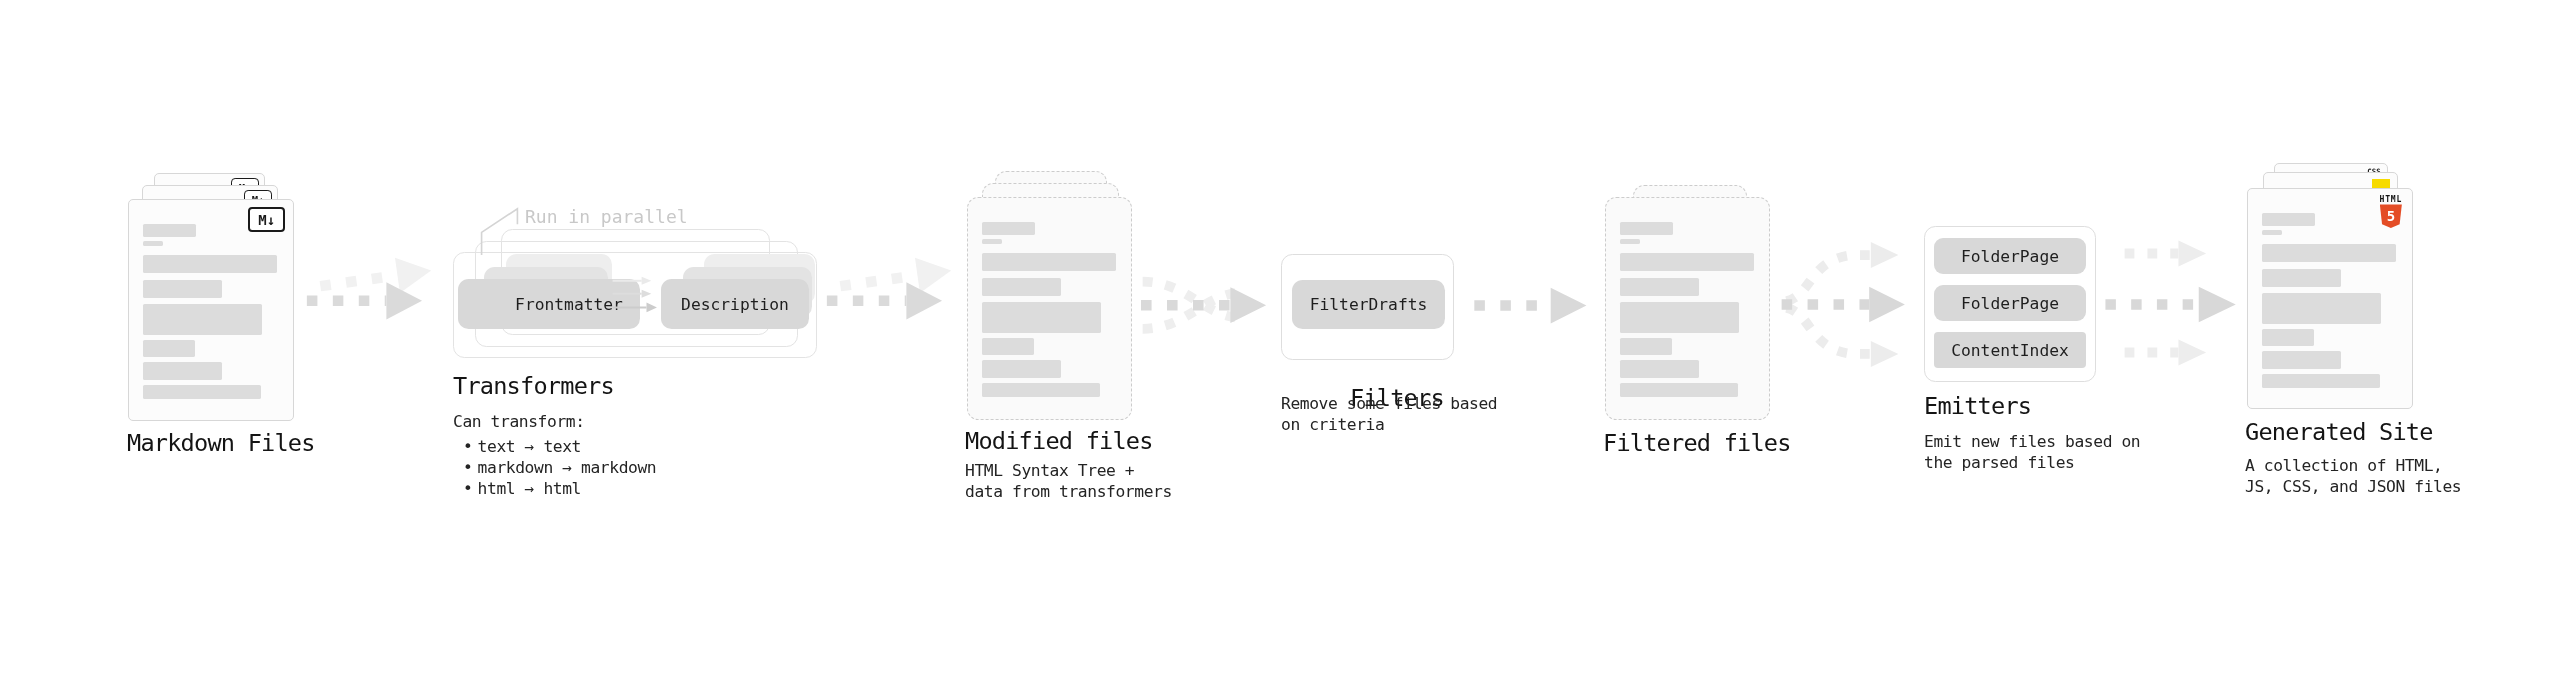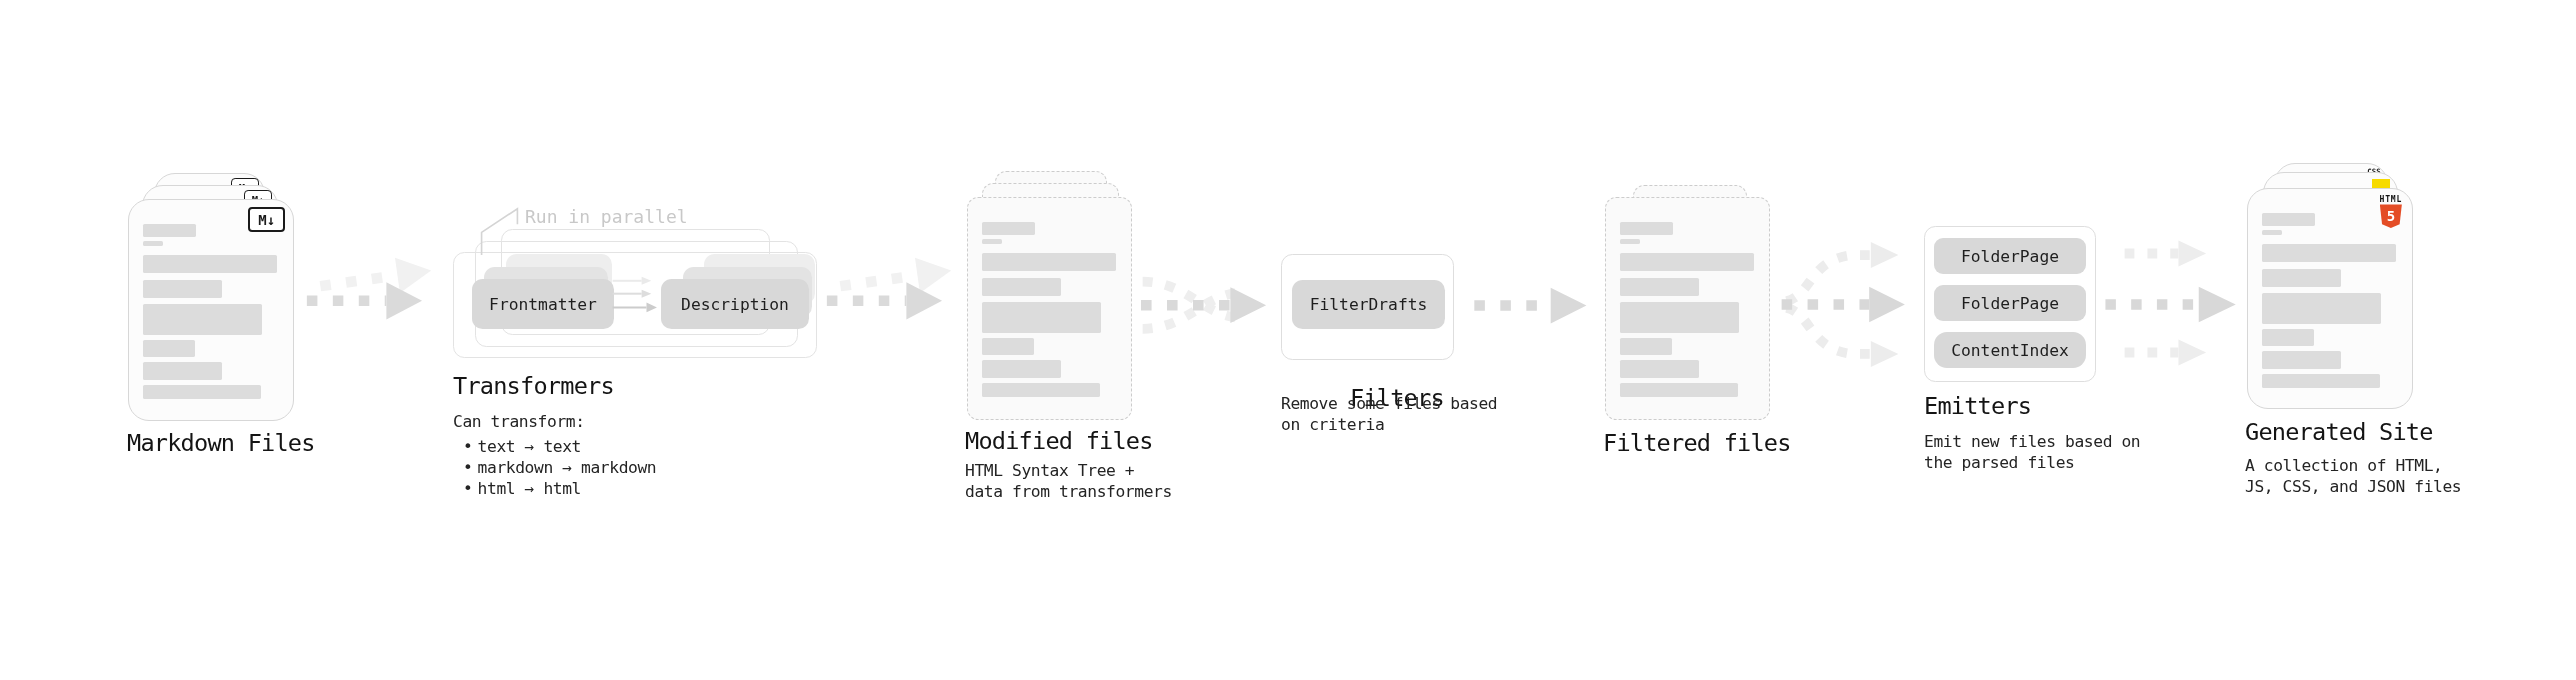--- a/index.html
+++ b/index.html
@@ -1,20 +1,20 @@
 <!DOCTYPE html>
 <html style="font-size:13px"><head>
 <meta charset="utf-8">
 <style>
   html,body{margin:0;padding:0;background:#ffffff;}
   body{width:2576px;height:681px;font-family:"DejaVu Sans Mono","Liberation Mono",monospace;}
   .canvas{position:relative;width:2576px;height:681px;overflow:hidden;background:#ffffff;}
   .abs{position:absolute;box-sizing:border-box;}
   
-  .sheet{position:absolute;box-sizing:border-box;background:#fcfcfc;border:1.6px solid #d7d7d7;border-radius:21px;}
+  .sheet{position:absolute;box-sizing:border-box;background:#fcfcfc;border:1.6px solid #d7d7d7;border-radius:5px;}
   .sheet-dashed{position:absolute;box-sizing:border-box;background:#fafafa;border:1.6px dashed #cccccc;border-radius:11.4px;}
   .doc-bars{position:absolute;left:0;top:0;right:0;bottom:0;padding:24.4px 0 0 14px;}
   .bar{background:#dcdcdc;border-radius:1.6px;}
   
   .md-icon{position:absolute;display:flex;align-items:center;justify-content:center;background:#ffffff;border:2.4px solid #1a1a1a;border-radius:4.1px;color:#1a1a1a;font-weight:bold;}
   .md-icon-lg{width:32.5px;height:21px;font-size:14px;}
   .md-icon-sm{width:26px;height:17px;font-size:10.6px;border-width:1.6px;}
   
   .frame{position:absolute;box-sizing:border-box;border:1.6px solid #e3e3e3;border-radius:11.4px;background:transparent;}
   .frame-solid{position:absolute;box-sizing:border-box;border:1.6px solid #dedede;border-radius:11.4px;background:#ffffff;}
@@ -87,21 +87,21 @@
     <div class="frame" style="left:475px;top:241px;width:323px;height:106px;"></div>
     <div class="frame" style="left:453px;top:252px;width:364px;height:106px;"></div>
 
     <svg class="abs" style="left:475px;top:203px;" width="49" height="57" viewBox="0 0 60 70">
       <polyline points="52,26 52,7 8,36 8,64" fill="none" stroke="#d4d4d4" stroke-width="2"></polyline>
     </svg>
     <div class="note" style="left:525px;top:206px;">Run in parallel</div>
 
     <div class="pill ghost2" style="left:506px;top:254px;width:106px;height:50px;"></div>
     <div class="pill ghost1" style="left:484px;top:267px;width:124px;height:50px;"></div>
-    <div class="pill" style="left:472px;top:279px;width:142px;height:50px;">Frontmatter</div>
+    <div class="pill" style="left:458px;top:279px;width:142px;height:50px;padding-left:40px;">Frontmatter</div>
 
     <svg class="abs" style="left:611px;top:274px;" width="50" height="41" viewBox="0 0 62 50">
       <g stroke="#eaeaea" fill="#eaeaea">
           <line x1="2" y1="8" x2="38" y2="8" stroke-width="2.5"></line>
           <polygon points="38,3 50,8 38,13" stroke="none"></polygon>
         </g>
       <g stroke="#dddddd" fill="#dddddd">
           <line x1="2" y1="24" x2="38" y2="24" stroke-width="2.5"></line>
           <polygon points="38,19 50,24 38,29" stroke="none"></polygon>
         </g>
@@ -206,21 +206,21 @@
     <g stroke="#d8d8d8" fill="#d8d8d8">
       <line x1="4" y1="82" x2="112" y2="82" stroke-width="13" stroke-dasharray="13 19"></line>
       <polygon points="112,60 156,82 112,104" stroke="none"></polygon>
     </g>
   </svg>
 
   <div>
     <div class="frame-solid" style="left:1924px;top:226px;width:172px;height:156px;"></div>
     <div class="pill" style="left:1934px;top:238px;width:152px;height:36px;border-radius:9px;">FolderPage</div>
     <div class="pill" style="left:1934px;top:285px;width:152px;height:36px;border-radius:9px;">FolderPage</div>
-    <div class="pill" style="left:1934px;top:332px;width:152px;height:36px;border-radius:13px;">ContentIndex</div>
+    <div class="pill" style="left:1934px;top:332px;width:152px;height:36px;border-radius:4px;">ContentIndex</div>
     <div class="title" style="left:1924px;top:392px;">Emitters</div>
     <div class="sub" style="left:1924px;top:431px;">Emit new files based on
 the parsed files</div>
   </div>
 
   <svg class="abs" style="left:2123px;top:238px;" width="88" height="31" viewBox="0 0 108 38">
     <g stroke="#ededed" fill="#ededed">
       <line x1="2" y1="19" x2="68" y2="19" stroke-width="12" stroke-dasharray="12 16"></line>
       <polygon points="68,3 102,19 68,35" stroke="none"></polygon>
     </g>

